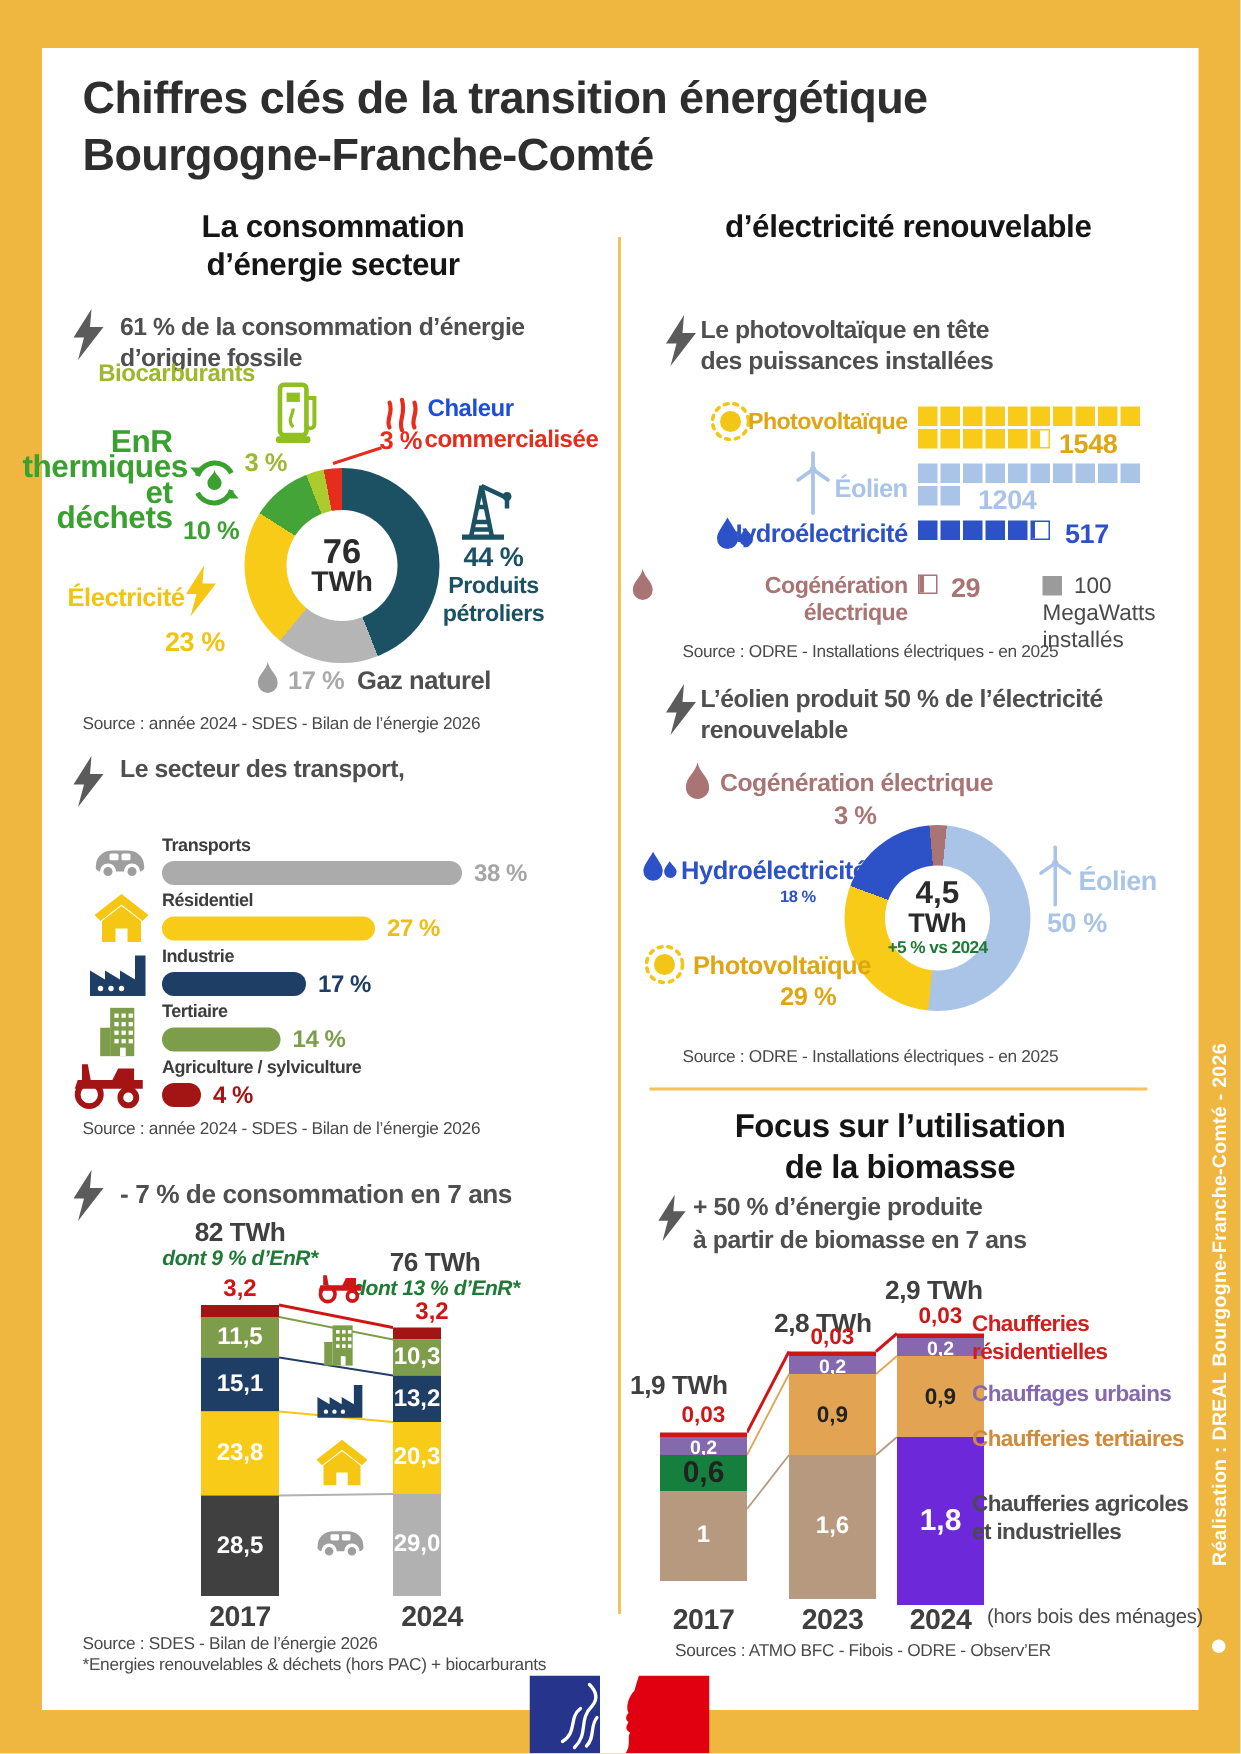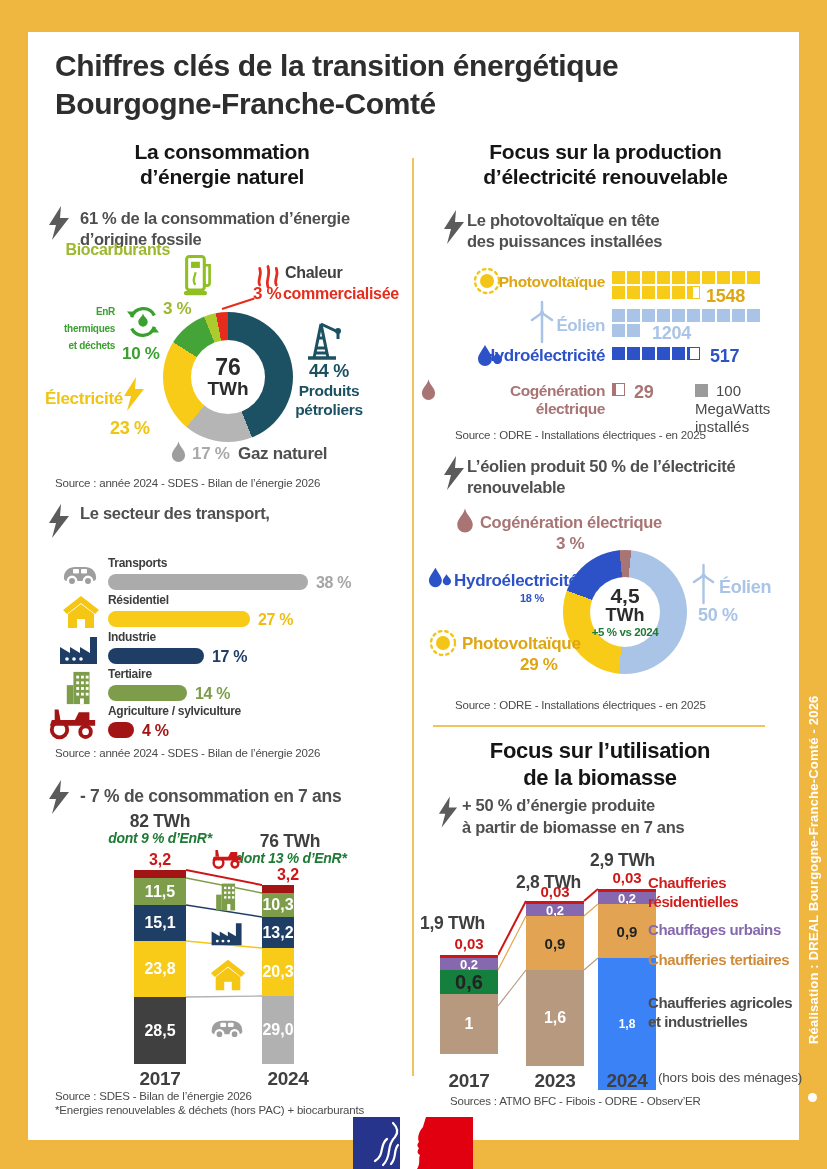--- a/index.html
+++ b/index.html
@@ -51,21 +51,21 @@
   <div class="layer">
     <div class="abs title" style="left:55px;top:47px;width:700px;">
       <span style="display:block">Chiffres clés de la transition énergétique</span>
       <span style="display:block">Bourgogne-Franche-Comté</span>
     </div>
   </div>
 
   <div class="layer">
     <div class="abs h2" style="left:72px;top:139px;width:300px;">
       <span style="display:block">La consommation</span>
-      <span style="display:block">d’énergie naturel</span>
+      <span style="display:block">d’énergie secteur</span>
     </div>
 
     <svg class="abs" style="left:48px;top:206px" width="22" height="34" viewBox="0 0 22 34">
         <path d="M13 0 L1 19 H8 L4 34 L21 12 H12 Z" fill="#5b5b5b"></path>
       </svg>
     <div class="abs stat" style="left:80px;top:208px;width:330px;">
       <span style="display:block">61 % de la consommation d’énergie</span>
       <span style="display:block">d’origine fossile</span>
     </div>
 
@@ -86,26 +86,26 @@
       <rect x="0" y="43" width="26" height="5" rx="2" fill="#8fbf21"></rect>
     </svg>
 
     <svg class="abs" style="left:256px;top:258px" width="24" height="30" viewBox="0 0 26 30">
       <g stroke="#e52c1d" stroke-width="3" fill="none" stroke-linecap="round">
         <path d="M4 28 C1 22 7 18 4 10"></path>
           <path d="M13 30 C10 23 16 19 13 8"></path>
           <path d="M22 28 C19 22 25 18 22 10"></path>
       </g>
     </svg>
-    <div class="abs dlabel" style="left:285px;top:264px;color:#404040;font-size:16px;">Chaleur</div>
+    <div class="abs dlabel" style="left:285px;top:264px;color:#1d4ed8;font-size:16px;">Chaleur</div>
     <div class="abs dlabel" style="left:253px;top:284px;color:#e52c1d;font-size:17px;">3 %</div>
     <div class="abs dlabel" style="left:283px;top:285px;color:#e52c1d;font-size:16px;">commercialisée</div>
     <div class="abs" style="left:222px;top:308px;width:34px;height:2px;background:#e52c1d;transform:rotate(-18deg);transform-origin:left center;"></div>
 
-    <div class="abs dlabel right" style="left:15px;top:303px;width:100px;color:#3aa02f;font-size:10px;line-height:17px;">
+    <div class="abs dlabel right" style="left:15px;top:286px;width:100px;color:#3aa02f;font-size:21px;line-height:17px;">
       <span style="display:block">EnR</span>
       <span style="display:block">thermiques</span>
       <span style="display:block">et déchets</span>
     </div>
     <div class="abs dlabel" style="left:122px;top:344px;color:#3aa02f;font-size:17px;">10 %</div>
     <svg class="abs" style="left:126px;top:304px" width="34" height="36" viewBox="0 0 36 38">
       <g fill="none" stroke="#3aa02f" stroke-width="3.5">
         <path d="M30 12 A13 13 0 0 0 6 14"></path>
           <path d="M6 26 A13 13 0 0 0 30 24"></path>
       </g>
@@ -295,21 +295,20 @@
     </svg>
 
     <div class="abs year-lbl center" style="left:134px;top:1068px;width:52px;">2017</div>
     <div class="abs year-lbl center" style="left:262px;top:1068px;width:52px;">2024</div>
     <div class="abs src" style="left:55px;top:1090px;">Source : SDES - Bilan de l’énergie 2026</div>
     <div class="abs src" style="left:55px;top:1104px;">*Energies renouvelables &amp; déchets (hors PAC) + biocarburants</div>
   </div>
 
   <div class="layer">
     <div class="abs h2" style="left:433px;top:139px;width:345px;">
-      <span style="display:block">Focus sur la production</span>
       <span style="display:block">d’électricité renouvelable</span>
     </div>
 
     <svg class="abs" style="left:443px;top:210px" width="22" height="34" viewBox="0 0 22 34">
         <path d="M13 0 L1 19 H8 L4 34 L21 12 H12 Z" fill="#5b5b5b"></path>
       </svg>
     <div class="abs stat" style="left:467px;top:210px;width:320px;">
       <span style="display:block">Le photovoltaïque en tête</span>
       <span style="display:block">des puissances installées</span>
     </div>
@@ -455,21 +454,21 @@
       <div class="seg" style="height:54px;background:#e2a452;font-size:15px;color:#222;">0,9</div>
       <div class="seg" style="height:96px;background:#b79980;font-size:16px;">1,6</div>
     </div>
 
     <div class="abs total-lbl" style="left:590px;top:850px;">2,9 TWh</div>
     <div class="abs center" style="left:598px;top:869px;width:58px;color:#cf1616;font-weight:bold;font-size:15px;">0,03</div>
     <div class="abs stack" style="left:598px;top:889px;width:58px;">
       <div class="seg" style="height:3px;background:#cf1616;"></div>
       <div class="seg" style="height:12px;background:#8568ad;font-size:13px;">0,2</div>
       <div class="seg" style="height:54px;background:#e2a452;font-size:15px;color:#222;">0,9</div>
-      <div class="seg" style="height:132px;background:#3b82f6;font-size:12px;">1,8</div>
+      <div class="seg" style="height:112px;background:#6d28d9;font-size:20px;">1,8</div>
     </div>
 
     <div class="abs bio-legend" style="left:648px;top:873px;color:#d01f1f;">
       <span style="display:block">Chaufferies</span>
       <span style="display:block">résidentielles</span>
     </div>
     <div class="abs bio-legend" style="left:648px;top:920px;color:#8568ad;">Chauffages urbains</div>
     <div class="abs bio-legend" style="left:648px;top:950px;color:#cf8b3a;">Chaufferies tertiaires</div>
     <div class="abs bio-legend" style="left:648px;top:993px;color:#4b4b4b;">
       <span style="display:block">Chaufferies agricoles</span>

